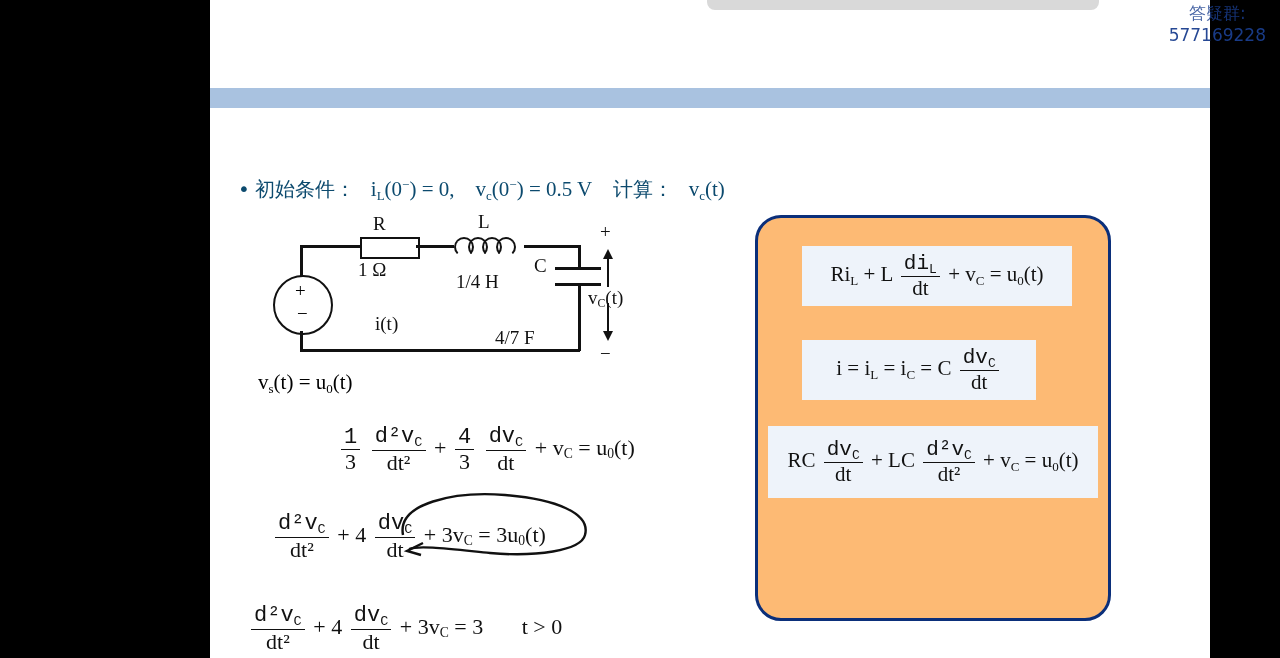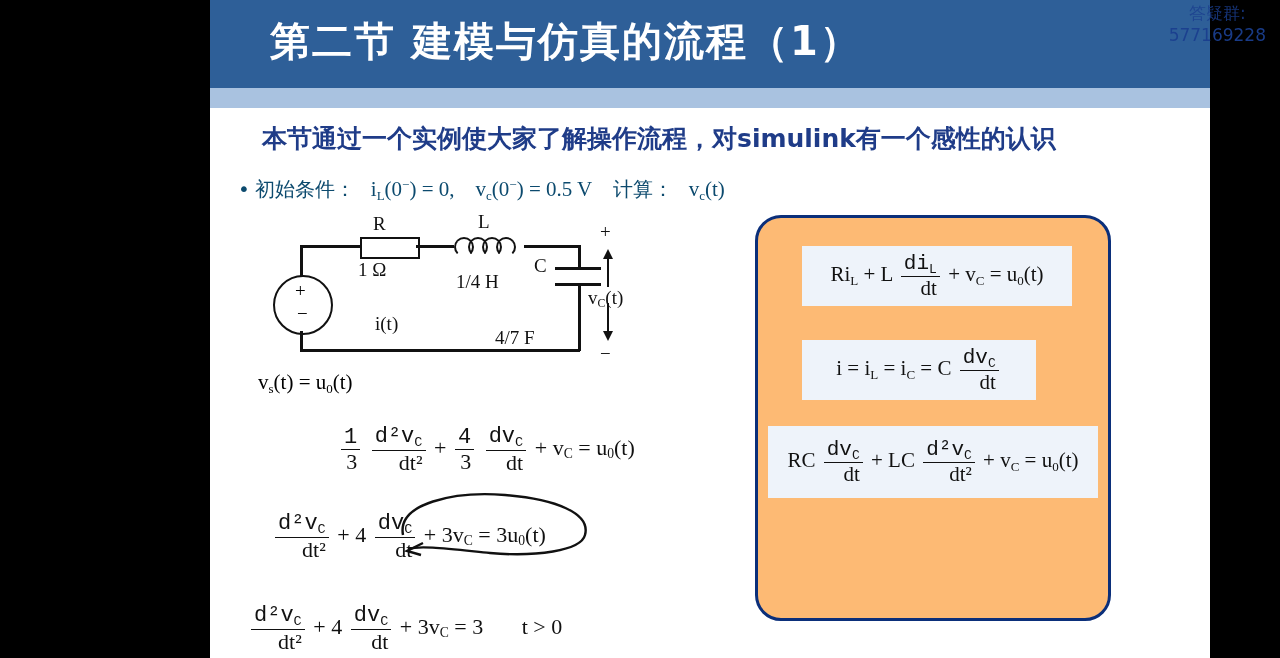--- a/index.html
+++ b/index.html
@@ -71,21 +71,21 @@
     white-space:nowrap;
   }
   .init-line .cn{font-family:"DejaVu Sans", sans-serif;font-size:20px;}
 
   
   .m{font-family:"Liberation Serif", serif;}
   sub{font-size:.62em;vertical-align:-0.28em;}
   sup{font-size:.62em;vertical-align:0.55em;}
   .frac{display:inline-block;text-align:center;vertical-align:middle;line-height:1.05;margin:0 3px;}
   .frac .num{display:block;border-bottom:1.4px solid #111;padding:0 3px;font-family:Liberation Mono, monospace;}
-  .frac .den{display:block;padding:0 3px;text-align:right;}
+  .frac .den{display:block;padding:0 3px;}
 
   
   .circuit{position:absolute;left:60px;top:215px;width:420px;height:180px;}
   .wire{position:absolute;background:#111;}
   .h{height:2.5px;}
   .v{width:2.5px;}
 
   .lbl{position:absolute;font-size:19px;color:#111;white-space:nowrap;}
 
   .src{
@@ -124,28 +124,22 @@
 </style>
 </head>
 <body>
 
 <div class="stage">
 
   <div class="slide">
 
     <div class="top-tab"></div>
 
-    <div class="title-band">
-      <div class="title">第二节 建模与仿真的流程（1）</div>
-    </div>
     <div class="sub-band"></div>
 
-    <div class="lead">
-      <span>本节通过一个实例使大家了解操作流程，对simulink有一个感性的认识</span>
-    </div>
 
     <div class="init-line">
       <span class="cn">•</span>
       <span class="cn">初始条件：</span>
       &nbsp;
       <span class="m"><span>i</span><sub>L</sub><span>(0</span><sup>−</sup><span>) = 0,</span></span>
       &nbsp;&nbsp;
       <span class="m"><span>v</span><sub>c</sub><span>(0</span><sup>−</sup><span>) = 0.5 V</span></span>
       &nbsp;&nbsp;
       <span class="cn">计算：</span>

